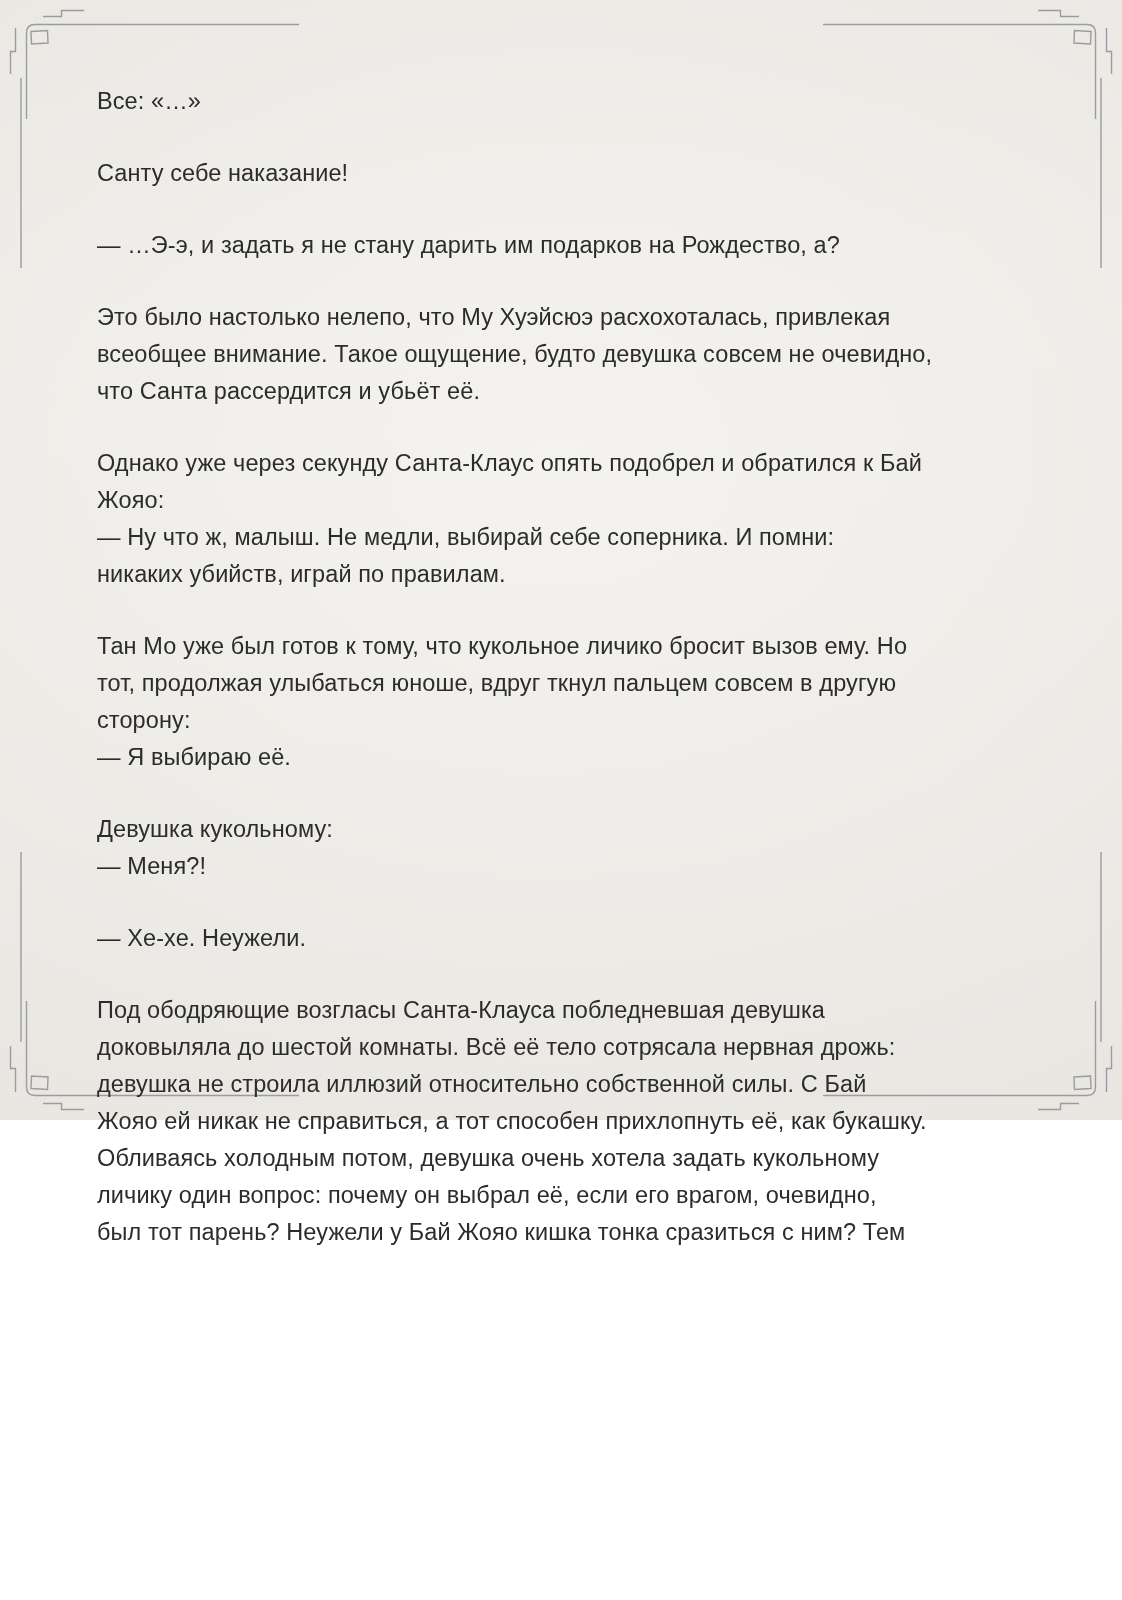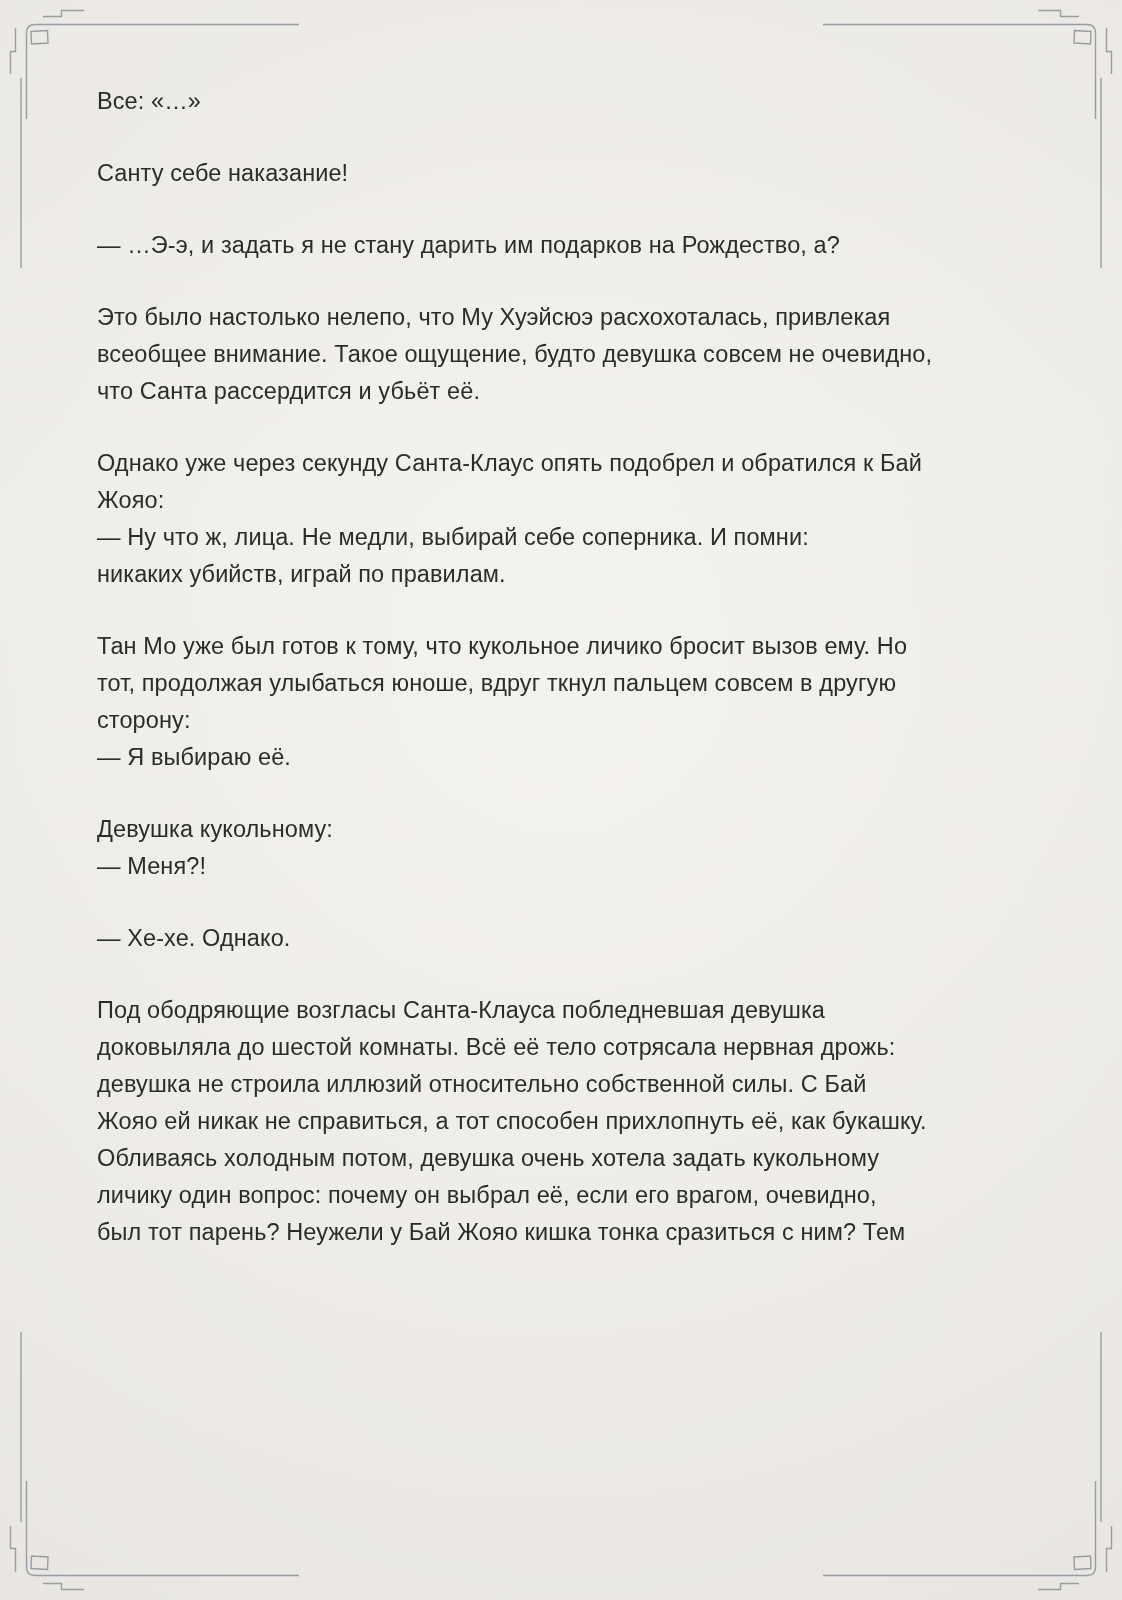--- a/index.html
+++ b/index.html
@@ -8,21 +8,21 @@
   }
   body {
     width: 1122px;
     height: 1600px;
     font-family: "Liberation Sans", "DejaVu Sans", sans-serif;
     overflow: hidden;
   }
   .page {
     position: relative;
     width: 1122px;
-    height: 1600px;
+    height: 1120px;
     background-color: #f0eee9;
     background-image:
       radial-gradient(ellipse 120% 90% at 50% 42%, rgba(255,255,255,0.30), rgba(120,115,105,0.06) 88%),
       linear-gradient(175deg, rgba(200,195,185,0.05) 0%, rgba(255,255,255,0.0) 30%, rgba(190,185,175,0.05) 100%);
   }
   .text-block {
     position: absolute;
     left: 97px;
     top: 83px;
     width: 960px;
@@ -99,29 +99,29 @@
 
   <div class="text-block">
     <p>Все: «…»</p>
     <p>Санту себе наказание!</p>
     <p>— …Э-э, и задать я не стану дарить им подарков на Рождество, а?</p>
     <p>Это было настолько нелепо, что Му Хуэйсюэ расхохоталась, привлекая
 всеобщее внимание. Такое ощущение, будто девушка совсем не очевидно,
 что Санта рассердится и убьёт её.</p>
     <p>Однако уже через секунду Санта-Клаус опять подобрел и обратился к Бай
 Жояо:
-— Ну что ж, лица. Не медли, выбирай себе соперника. И помни:
+— Ну что ж, малыш. Не медли, выбирай себе соперника. И помни:
 никаких убийств, играй по правилам.</p>
     <p>Тан Мо уже был готов к тому, что кукольное личико бросит вызов ему. Но
 тот, продолжая улыбаться юноше, вдруг ткнул пальцем совсем в другую
 сторону:
 — Я выбираю её.</p>
     <p>Девушка кукольному:
 — Меня?!</p>
-    <p>— Хе-хе. Однако.</p>
+    <p>— Хе-хе. Неужели.</p>
     <p>Под ободряющие возгласы Санта-Клауса побледневшая девушка
 доковыляла до шестой комнаты. Всё её тело сотрясала нервная дрожь:
 девушка не строила иллюзий относительно собственной силы. С Бай
 Жояо ей никак не справиться, а тот способен прихлопнуть её, как букашку.
 Обливаясь холодным потом, девушка очень хотела задать кукольному
 личику один вопрос: почему он выбрал её, если его врагом, очевидно,
 был тот парень? Неужели у Бай Жояо кишка тонка сразиться с ним? Тем</p>
   </div>
 
 </div>

